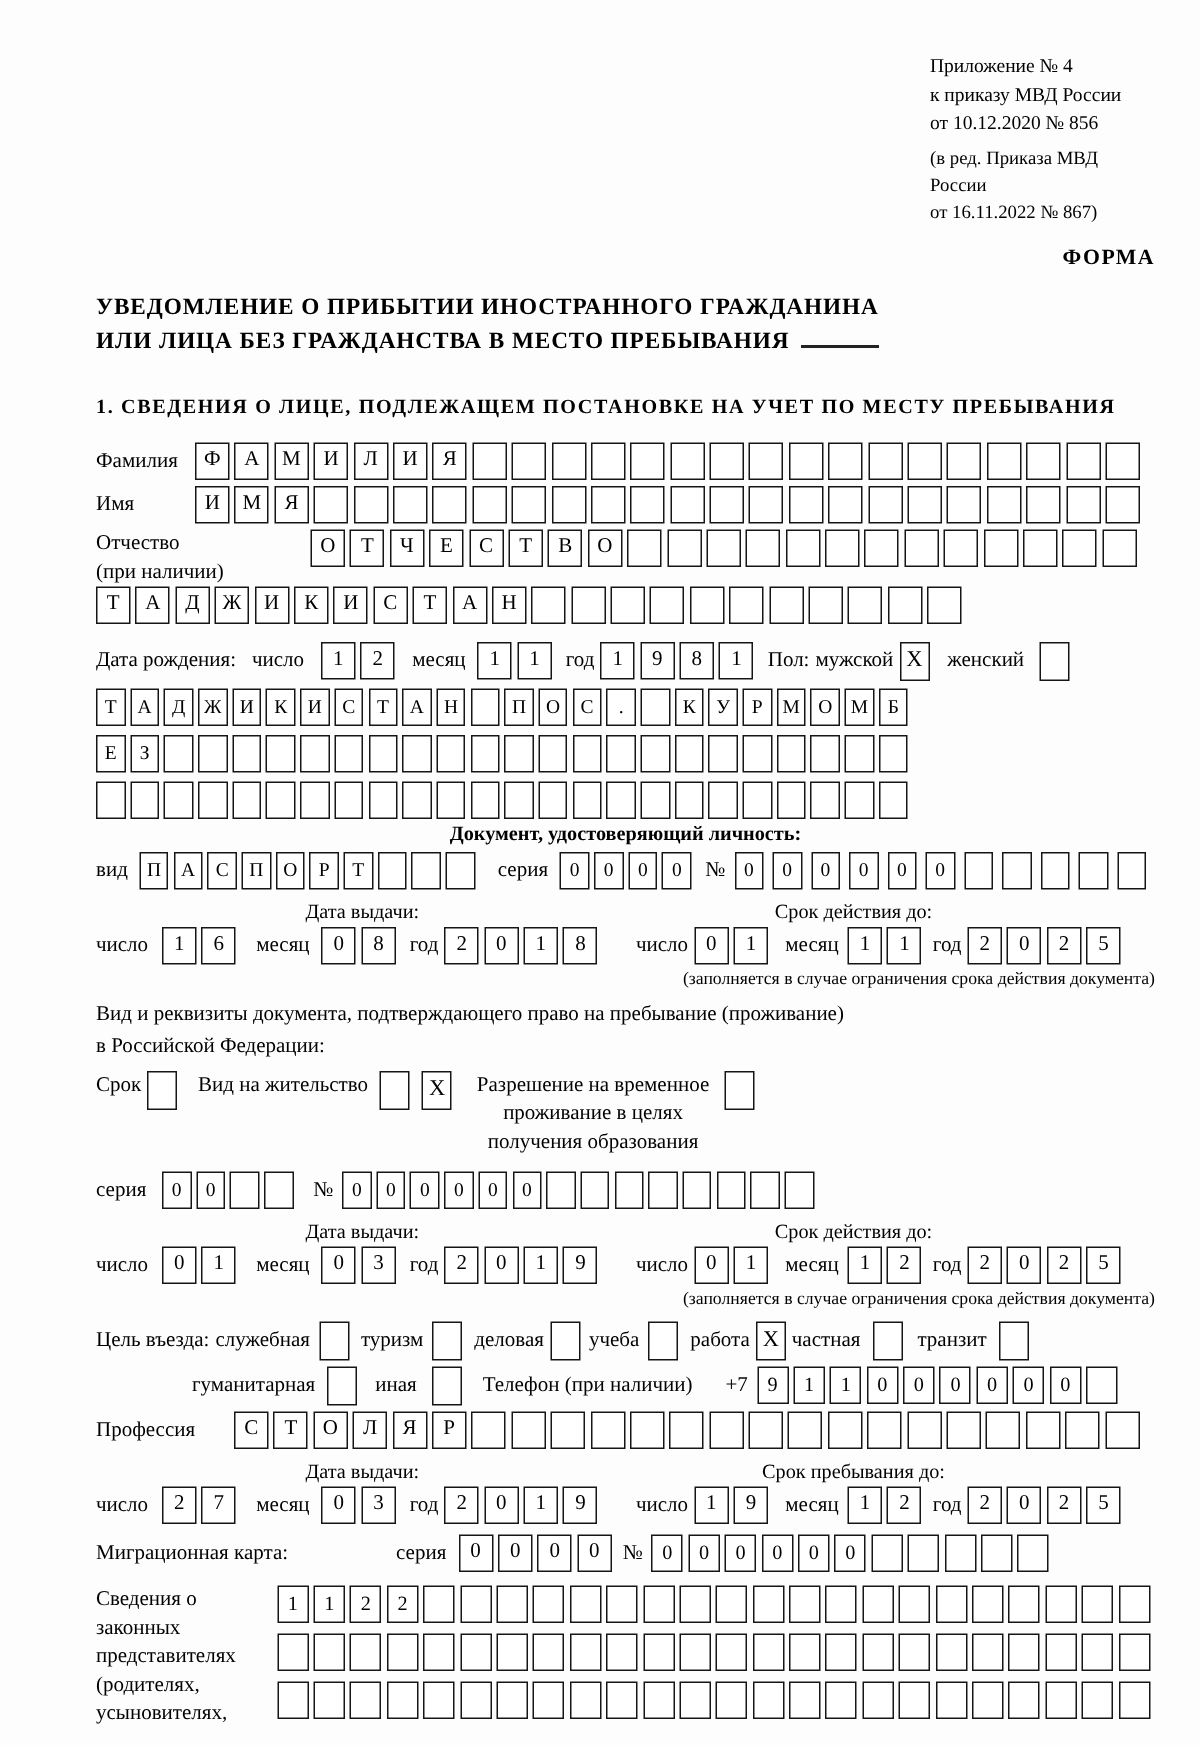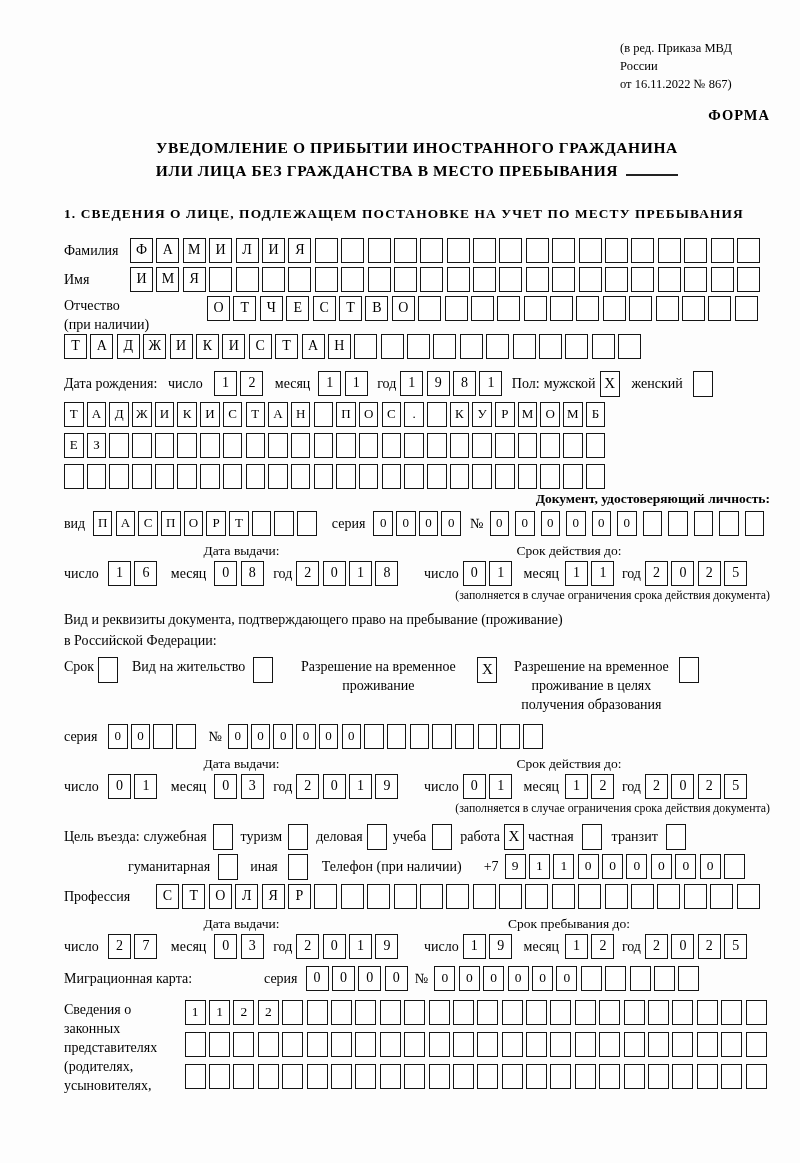--- a/index.html
+++ b/index.html
@@ -29,44 +29,49 @@
     background:#fff;
   }
 
   .frow { display:flex; align-items:flex-start; margin-bottom:3px; }
   .lbl { line-height:26px; white-space:nowrap; }
   .lblcol div { line-height:19px; }
 
   .appendix { margin-left:556px; font-size:13px; line-height:19px; }
   .edition  { margin-left:556px; font-size:12.5px; line-height:18px; margin-top:5px; }
   .forma { text-align:right; font-weight:bold; font-size:14.5px; margin-top:14px; letter-spacing:1px; }
-  .title { text-align:center; font-weight:bold; font-size:15.5px; letter-spacing:0.6px; margin-top:12px; line-height:23px; }
+  .title { text-align:left; font-weight:bold; font-size:15.5px; letter-spacing:0.6px; margin-top:12px; line-height:23px; }
   .blank-line { display:inline-block; width:52px; border-bottom:2px solid #222; height:14px; margin-left:8px; }
   .sec-head { font-weight:bold; font-size:13.4px; letter-spacing:1.1px; margin-top:24px; margin-bottom:16px; white-space:nowrap; }
 
-  .center-bold { text-align:right; font-weight:bold; font-size:13.5px; margin:2px 0 4px 0; }
+  .center-bold { text-align:center; font-weight:bold; font-size:13.5px; margin:2px 0 4px 0; }
 
   .hdr-split { display:flex; margin-top:5px; margin-bottom:2px; }
   .hdr-split .h-left  { width:355px; text-align:center; font-size:13.5px; }
   .hdr-split .h-right { width:280px; margin-left:10px; text-align:center; font-size:13.5px; }
 
   .dgroup { display:flex; align-items:flex-start; }
   .dlbl { line-height:26px; }
   .note-right { text-align:right; font-size:11.8px; margin-top:1px; margin-bottom:6px; }
 
   .ml4{margin-left:4px}.ml6{margin-left:6px}.ml8{margin-left:8px}.ml10{margin-left:10px}
   .ml12{margin-left:12px}.ml14{margin-left:14px}.mr4{margin-right:4px}.mr6{margin-right:6px}.mr8{margin-right:8px}
 
   .optlbl { line-height:19px; text-align:center; }
 </style>
 </head>
 <body>
 
 <div class="page">
 
+  <div class="appendix">
+    <div>Приложение № 4</div>
+    <div>к приказу МВД России</div>
+    <div>от 10.12.2020 № 856</div>
+  </div>
   <div class="edition">
     <div>(в ред. Приказа МВД России</div>
     <div>от 16.11.2022 № 867)</div>
   </div>
   <div class="forma">ФОРМА</div>
 
   <div class="title">
     <div>УВЕДОМЛЕНИЕ О ПРИБЫТИИ ИНОСТРАННОГО ГРАЖДАНИНА</div>
     <div><span>ИЛИ ЛИЦА БЕЗ ГРАЖДАНСТВА В МЕСТО ПРЕБЫВАНИЯ</span><span class="blank-line"></span></div>
   </div>
@@ -155,21 +160,20 @@
   <div class="note-right">(заполняется в случае ограничения срока действия документа)</div>
 
   <div style="line-height:21px">Вид и реквизиты документа, подтверждающего право на пребывание (проживание)</div>
   <div style="line-height:21px;margin-bottom:6px">в Российской Федерации:</div>
 
   <div class="frow" style="margin-bottom:10px">
     <span class="lbl" style="width:34px;line-height:19px">Срок</span>
     <span class="cb"></span>
     <span class="lbl ml14 mr8" style="line-height:19px">Вид на жительство</span>
     <span class="cb"></span>
-    <span class="optlbl ml14" style="width:182px">Разрешение на временное проживание</span>
     <span class="cb ml8">X</span>
     <span class="optlbl ml12" style="width:164px">Разрешение на временное проживание в целях получения образования</span>
     <span class="cb ml6"></span>
   </div>
 
   <div class="frow" style="margin-bottom:6px">
     <span class="lbl" style="width:44px">серия</span>
     <span class="cells sm"><span class="cell">0</span><span class="cell">0</span><span class="cell"></span><span class="cell"></span></span>
     <span class="lbl ml10 mr6">№</span>
     <span class="cells sm"><span class="cell">0</span><span class="cell">0</span><span class="cell">0</span><span class="cell">0</span><span class="cell">0</span><span class="cell">0</span><span class="cell"></span><span class="cell"></span><span class="cell"></span><span class="cell"></span><span class="cell"></span><span class="cell"></span><span class="cell"></span><span class="cell"></span></span>

